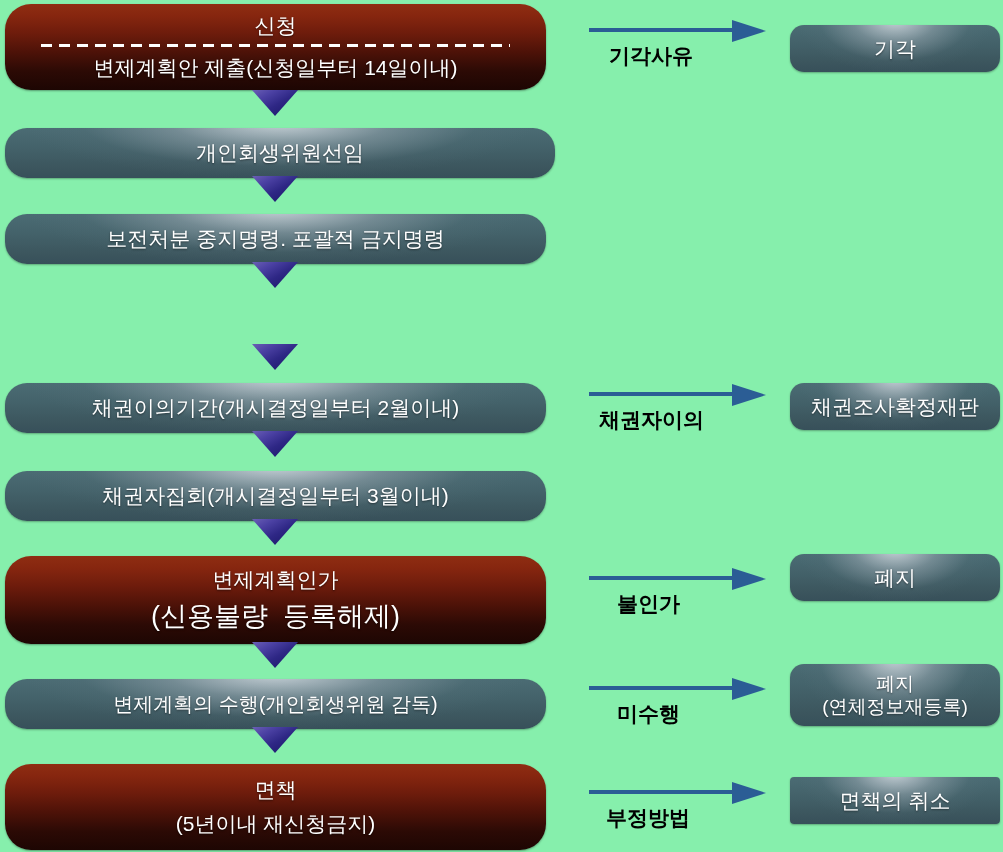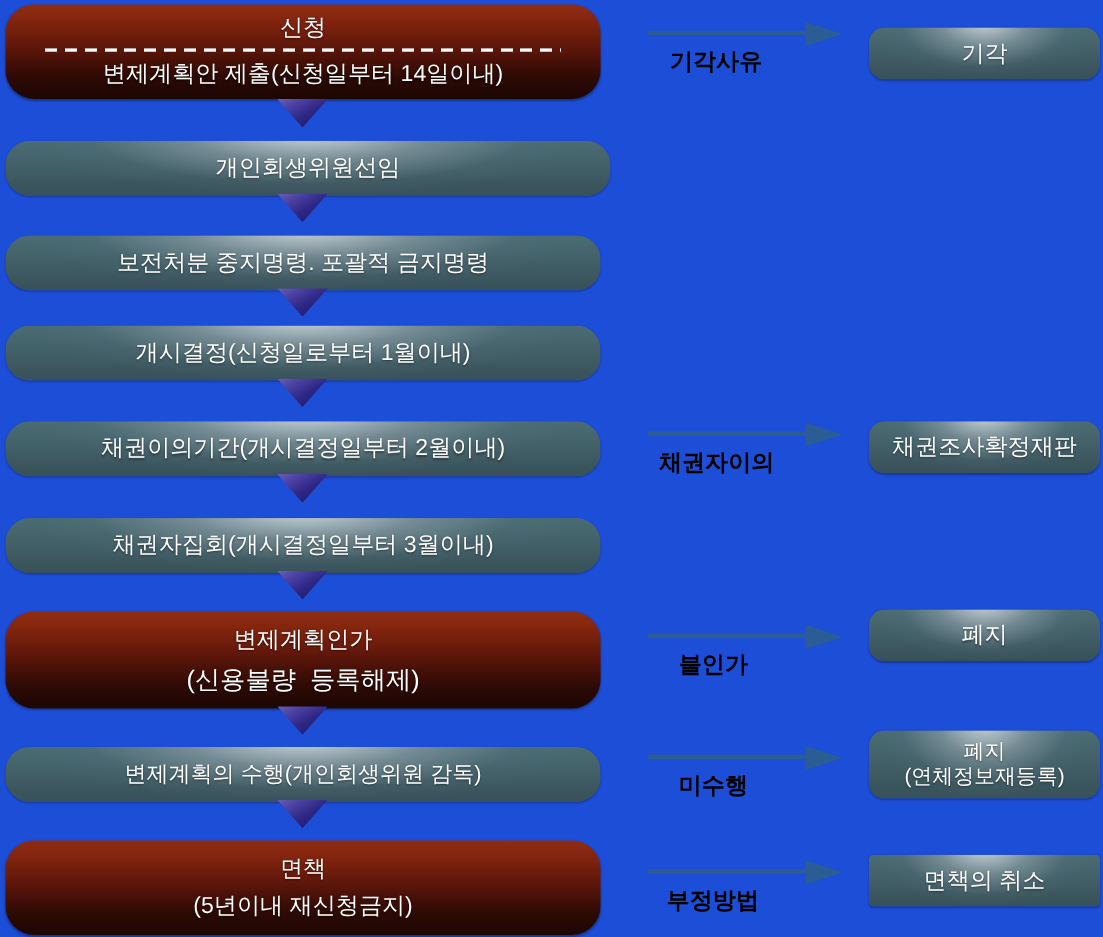--- a/index.html
+++ b/index.html
@@ -10,21 +10,21 @@
   }
   body {
     font-family: "Liberation Sans", "DejaVu Sans", sans-serif;
     -webkit-font-smoothing: antialiased;
   }
 
   #flow-canvas {
     position: relative;
     width: 1003px;
     height: 852px;
-    background: #1d4ed8;
+    background: #86efac;
     overflow: hidden;
   }
 
   
   .node {
     position: absolute;
     box-sizing: border-box;
     border-radius: 22px;
     display: flex;
     flex-direction: column;
@@ -147,23 +147,20 @@
   </div>
 
   <div class="node slate" style="left:5px; top:214px; width:541px; height:50px;">
     <span class="line" style="font-size:21px;">보전처분 중지명령. 포괄적 금지명령</span>
   </div>
 
   <div class="down-arrow" style="left:252px; top:262px;">
     <div class="tri"></div>
   </div>
 
-  <div class="node slate" style="left:5px; top:296px; width:541px; height:50px;">
-    <span class="line" style="font-size:21px;">개시결정(신청일로부터 1월이내)</span>
-  </div>
 
   <div class="down-arrow" style="left:252px; top:344px;">
     <div class="tri"></div>
   </div>
 
   <div class="node slate" style="left:5px; top:383px; width:541px; height:50px;">
     <span class="line" style="font-size:21px;">채권이의기간(개시결정일부터 2월이내)</span>
   </div>
 
   <div class="down-arrow" style="left:252px; top:431px;">
@@ -173,21 +170,21 @@
   <div class="node slate" style="left:5px; top:471px; width:541px; height:50px;">
     <span class="line" style="font-size:21px;">채권자집회(개시결정일부터 3월이내)</span>
   </div>
 
   <div class="down-arrow" style="left:252px; top:519px;">
     <div class="tri"></div>
   </div>
 
   <div class="node maroon" style="left:5px; top:556px; width:541px; height:88px; border-radius:26px;">
     <span class="line" style="font-size:21px; margin-bottom:8px;">변제계획인가</span>
-    <span class="line" style="font-size:23px;">(신용불량  등록해제)</span>
+    <span class="line" style="font-size:27px;">(신용불량  등록해제)</span>
   </div>
 
   <div class="down-arrow" style="left:252px; top:642px;">
     <div class="tri"></div>
   </div>
 
   <div class="node slate" style="left:5px; top:679px; width:541px; height:50px;">
     <span class="line" style="font-size:20px;">변제계획의 수행(개인회생위원 감독)</span>
   </div>
 

